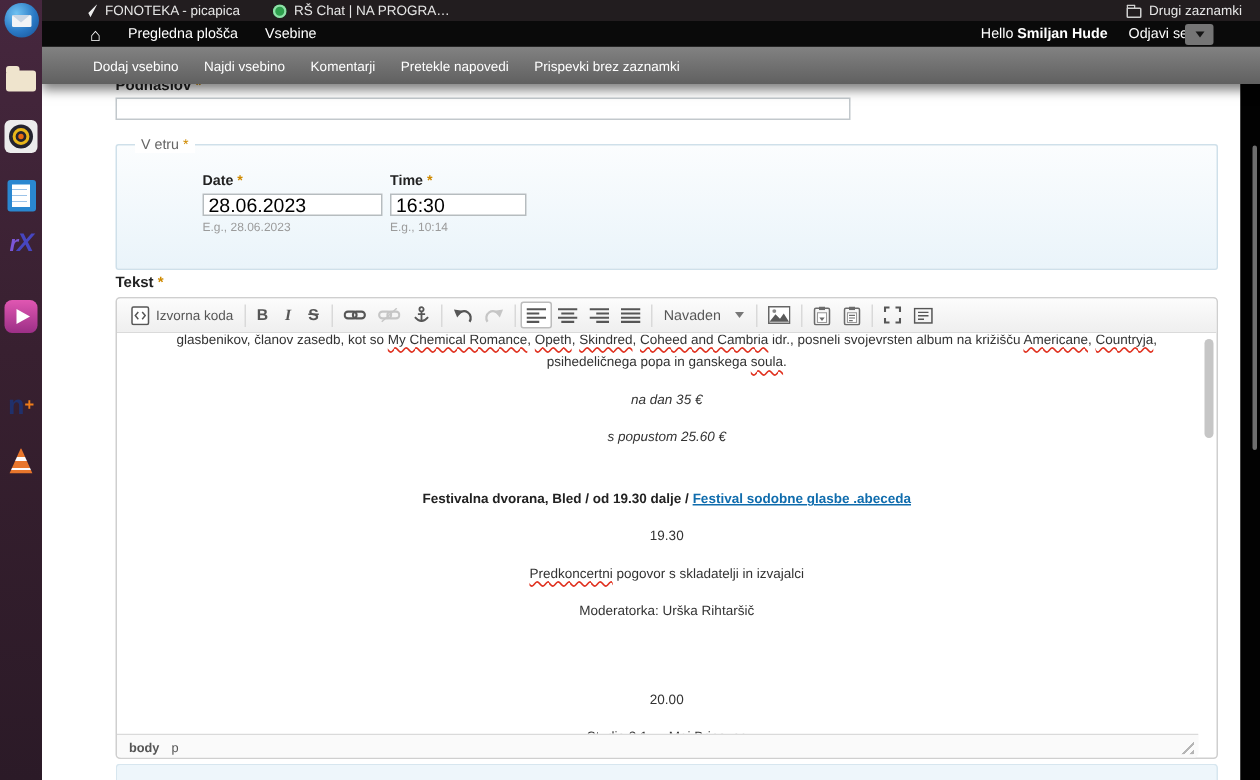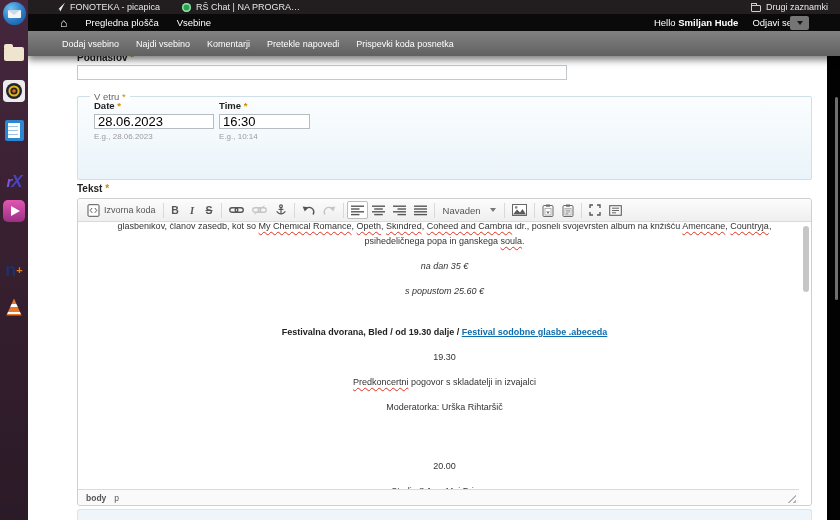--- a/index.html
+++ b/index.html
@@ -66,21 +66,21 @@
   .scrollthumb { position:absolute; left:8px; top:41px; width:3px; height:203px; background:#6e6e6e; border-radius:2px; }
 
   .field-label { position:absolute; font-size:10px; font-weight:bold; color:#222; }
   .req { color:#cf8a00; }
   .subtitle-label { left:49px; top:-4px; }
   .subtitle-input { position:absolute; left:49px; top:9px; width:490px; height:15px; border:1px solid #c2c8cc; background:#fff; font-size:9.5px; padding:0 3px; }
 
   .vetru { position:absolute; left:49px; top:40px; width:735px; height:84px; border:1px solid #cfe0ea; border-radius:2px;
            background:linear-gradient(180deg,#fbfdfe,#eaf4fa); }
   .vetru .legend { position:absolute; left:12px; top:-6px; background:#fff; padding:0 4px; font-size:9.5px; color:#666; }
-  .vcol { position:absolute; top:3px; }
+  .vcol { position:absolute; top:18px;margin-left:41px; }
   .vcol .lbl { font-size:9.5px; font-weight:bold; color:#222; }
   .vcol input { display:block; margin-top:3px; height:15px; border:1px solid #b6bcbf; font-size:13px; padding:0 3px; background:#fff; }
   .vcol .help { margin-top:3px; font-size:8px; color:#9b9b9b; }
   .col-date { left:16px; } .col-date input { width:120px; }
   .col-time { left:141px; } .col-time input { width:91px; }
 
   .tekst-label { left:49px; top:127px;text-align:center; }
 
   
   .editor { position:absolute; left:49px; top:142px; width:735px; height:308px; border:1px solid #cfcfcf; border-radius:3px; background:#fff;text-align:center; }
@@ -139,21 +139,21 @@
           <circle cx="9" cy="9" r="4.6" fill="none" stroke="#e8b71a" stroke-width="2"></circle>
           <circle cx="9" cy="9" r="1.8" fill="#e86a10"></circle>
         </svg>
     </span>
   </div>
   <div class="dock-item" style="top:118px">
       <span class="ic-doc">
         <span class="pg"></span>
       </span>
     </div>
-  <div class="dock-item" style="top:170px">
+  <div class="dock-item" style="top:150px">
       <span class="ic-rx">r<b>X</b></span>
     </div>
   <div class="dock-item" style="top:199px">
       <span class="ic-video"></span>
     </div>
   <div class="dock-item" style="top:258px">
       <span class="ic-nplus">n<i>+</i></span>
     </div>
   <div class="dock-item" style="top:295px">
       <span class="ic-vlc"></span>
@@ -186,21 +186,21 @@
   </span>
   <span class="logout">Odjavi se</span>
 </div>
 <div class="menu-caret"></div>
 
 <div class="shortcutbar">
   <span class="slink">Dodaj vsebino</span>
   <span class="slink">Najdi vsebino</span>
   <span class="slink">Komentarji</span>
   <span class="slink">Pretekle napovedi</span>
-  <span class="slink">Prispevki koda posnetka</span>
+  <span class="slink">Prispevki brez zaznamki</span>
 </div>
 
 <div class="page">
 
   <div class="field-label subtitle-label">
     <span>Podnaslov</span>
     <span class="req">*</span>
   </div>
   <input class="subtitle-input" style="">
 

